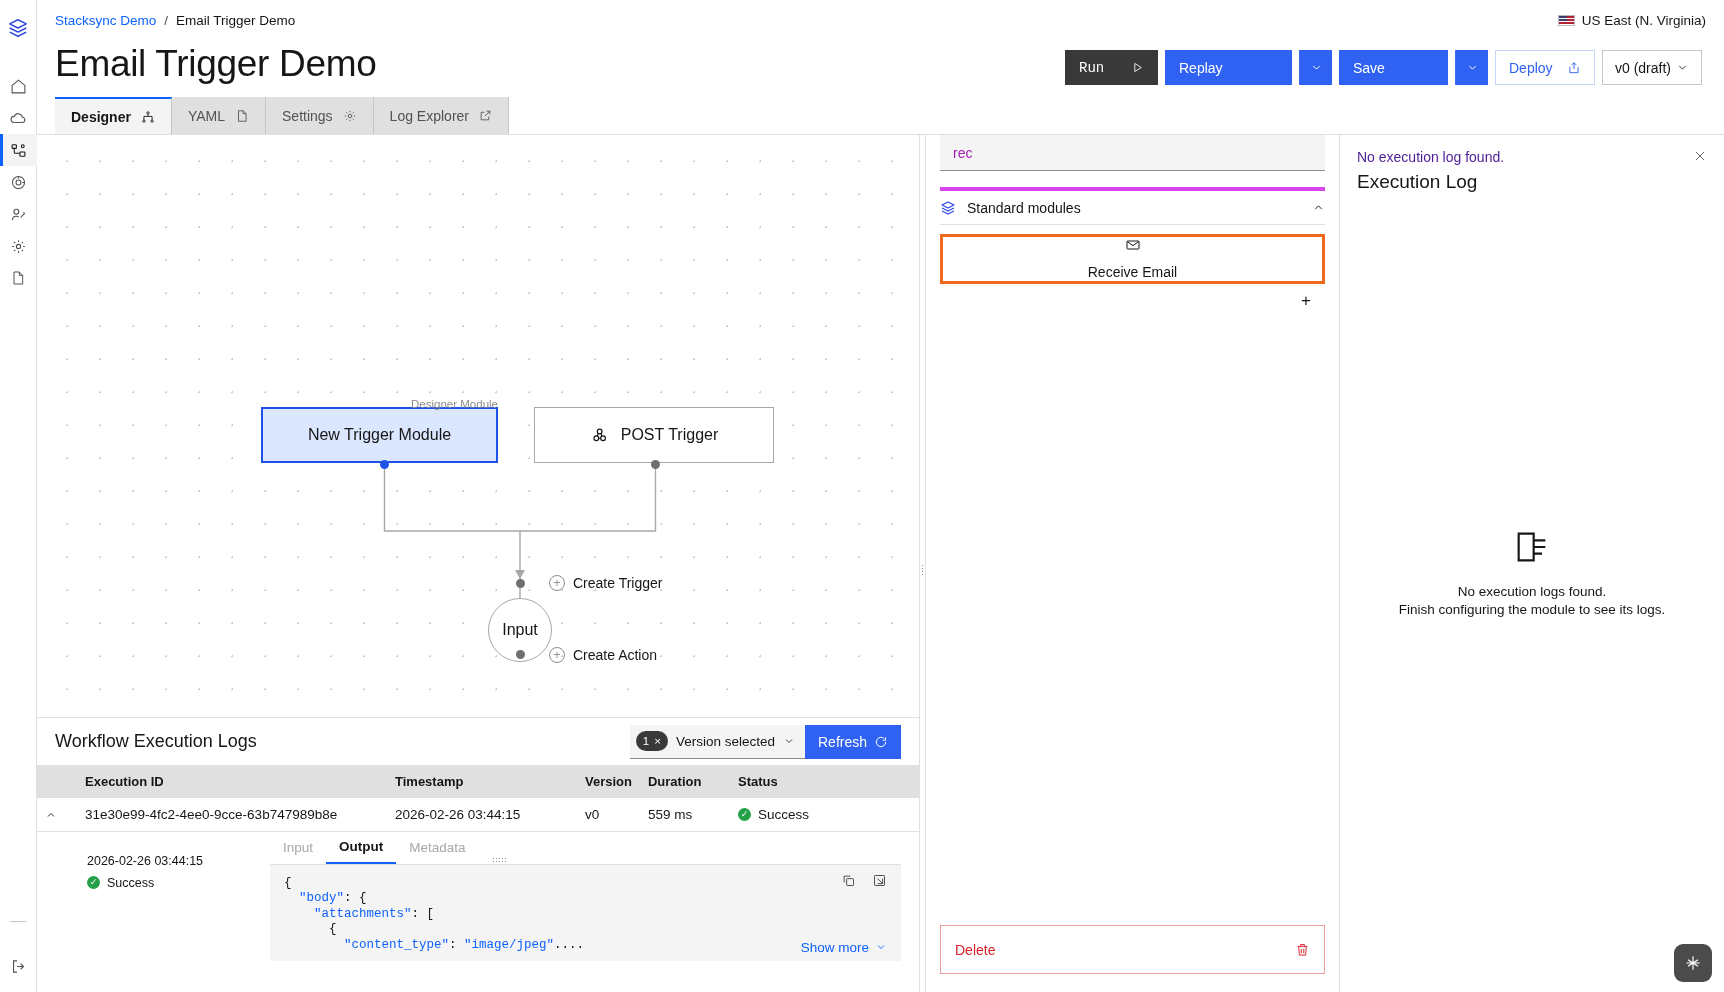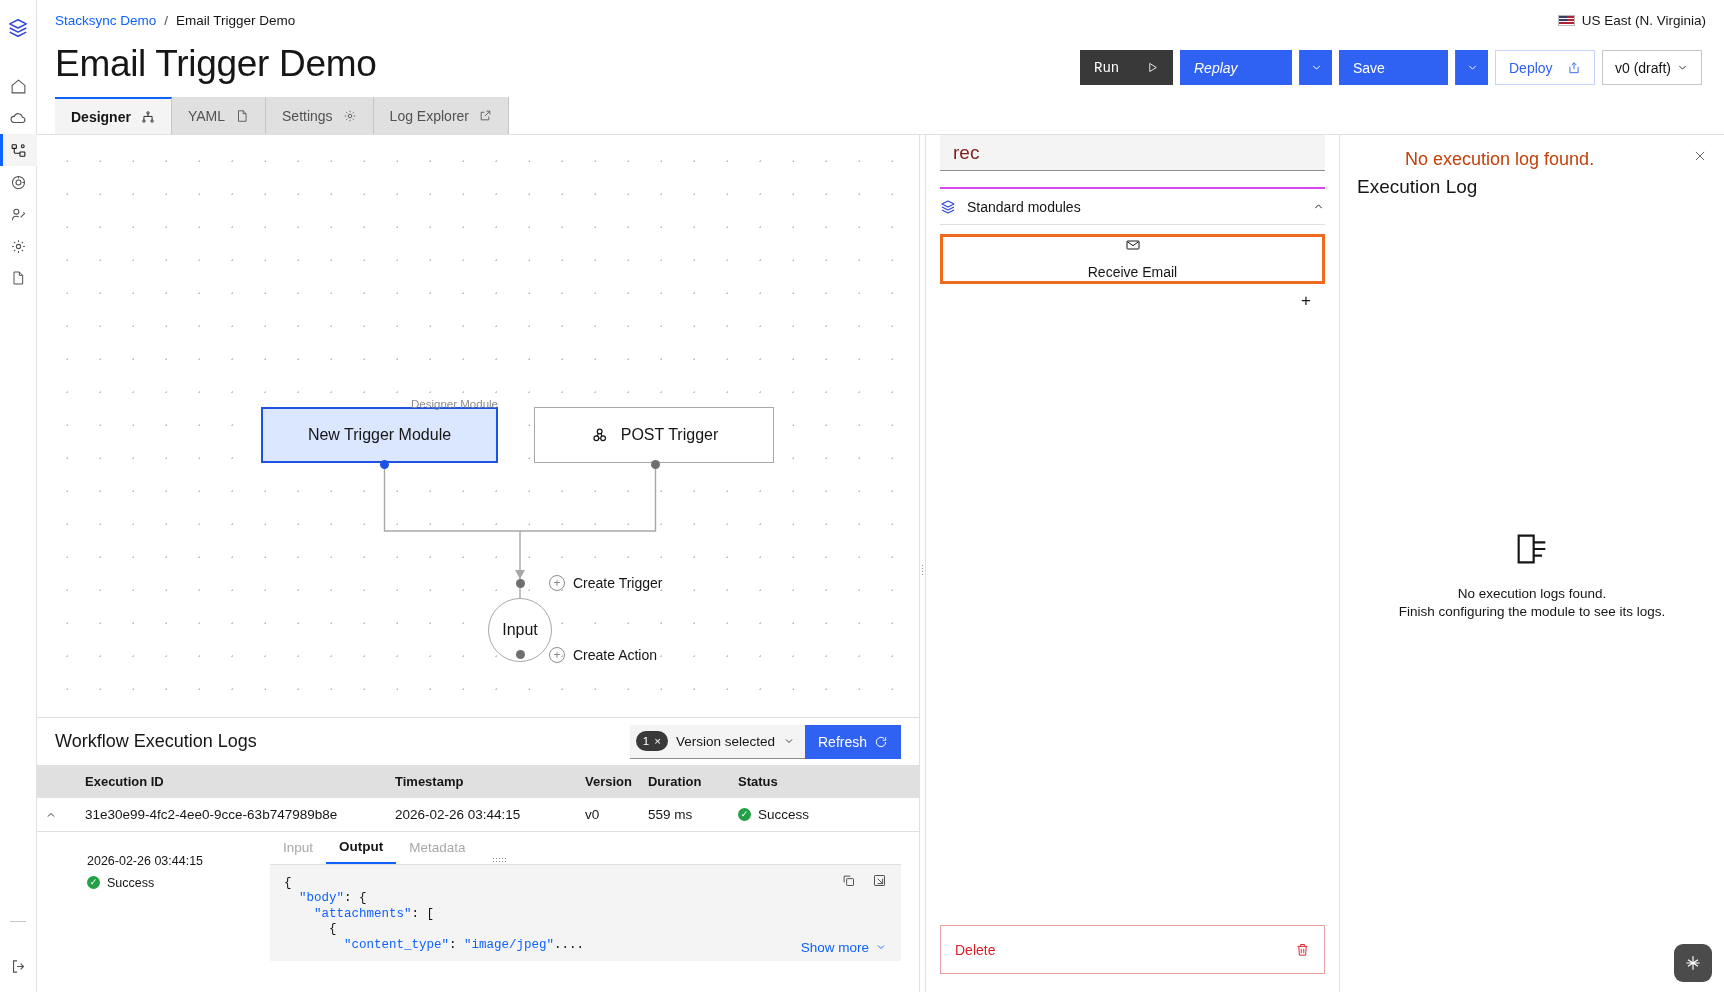--- a/index.html
+++ b/index.html
@@ -55,21 +55,21 @@
   .flag b { position:absolute; left:0; width:100%; height:1.2px; background:#fff; }
 
   
   .titlerow { padding: 2px 18px 0; display:flex; align-items:flex-start; }
   h1.page-title { font-size:37px; font-weight:400; letter-spacing:-0.3px; line-height:1.2; color:#161616; }
 
   .actions { margin-left:auto; display:flex; align-items:center; gap:7px; padding-top:8px; padding-right:4px; }
   .btn { height:35px; border:none; font-size:14px; font-family:inherit; cursor:pointer; display:flex; align-items:center; }
   .btn-run { background:#393939; color:#fff; padding:0 14px; width:93px; justify-content:space-between;font-family:Liberation Mono, monospace; }
   .btn-pri { background:#2f62f3; color:#fff; padding:0 14px; }
-  .btn-replay { width:112px;font-style:italic; }
+  .btn-replay { width:127px; }
   .btn-save { width:109px; }
   .btn-caret { background:#2f62f3; color:#fff; width:33px; justify-content:center; border-left:1px solid #3f6ff5; }
   .btn-deploy {
     background:#fff; color:#2f62f3; border:1px solid #c6d4fb; padding:0 13px;
     width:100px; justify-content:space-between;
   }
   .btn-ver {
     background:#fff; color:#161616; border:1px solid #c6c6c6; padding:0 12px;
     width:100px; justify-content:space-between;
   }
@@ -194,43 +194,43 @@
   .vdrag::after {
     content:""; position:absolute; left:1px; top:50%; width:4px; height:13px;
     background-image: radial-gradient(#8d8d8d 0.8px, transparent 0.8px); background-size:3px 3px;
   }
   .midpanel { width:414px; flex:0 0 414px; border-left:1px solid #e0e0e0; display:flex; flex-direction:column; background:#fff; }
   .mp-head { height:42px; display:flex; align-items:center; padding:0 16px; font-size:14.5px; }
   .mp-head .icons { margin-left:auto; display:flex; gap:17px; color:#525252; }
   .mp-search { padding:0 14px; }
   .mp-search input {
     width:100%; height:36px; background:#f4f4f4; border:none; border-bottom:1px solid #8d8d8d;
-    padding:0 13px; font-size:19px; font-family:inherit; color:#7f1d1d; outline:none;
+    padding:0 13px; font-size:14px; font-family:inherit; color:#a21caf; outline:none;
   }
   .mp-section {
     margin:16px 14px 0; height:38px; display:flex; align-items:center; gap:11px;
-    border-top:2px solid #d946ef; border-bottom:1px solid #e0e0e0; font-size:14px; cursor:pointer;
+    border-top:4px solid #d946ef; border-bottom:1px solid #e0e0e0; font-size:14px; cursor:pointer;
   }
   .mp-section .chev { margin-left:auto; color:#161616; }
   .mp-item {
     margin:9px 14px 0; height:50px; display:flex; align-items:center; gap:11px;
     border:3px solid #f06a1e; padding:0 11px; font-size:14px; cursor:pointer;flex-direction:column;
   }
   .mp-item .plus { margin-left:auto; font-size:17px; color:#161616; }
   .mp-foot { margin-top:auto; padding:0 14px 18px; }
   .btn-delete {
     width:100%; height:49px; border:1px solid #e8a0a0; background:#fff; color:#da1e28;
     display:flex; align-items:center; padding:0 14px; font-size:14px; cursor:pointer;
   }
   .btn-delete .tr { margin-left:auto; }
 
   
   .rpanel { flex:1 1 auto; border-left:1px solid #e0e0e0; display:flex; flex-direction:column; min-width:0; background:#fff; }
   .rp-head { padding:14px 17px 0; }
-  .rp-sub { font-size:18px; color:#c2410c;margin-left:48px; }
+  .rp-sub { font-size:14px; color:#4c1d95; }
   .rp-title { font-size:19px; margin-top:6px; }
   .rp-close { float:right; color:#525252; cursor:pointer; font-size:15px; }
   .rp-empty {
     flex:1 1 auto; display:flex; flex-direction:column; align-items:center; justify-content:center;
     gap:16px; padding-bottom:40px; color:#161616;
   }
   .rp-empty p { font-size:13.5px; text-align:center; line-height:18px; }
 
   
   .fab {

